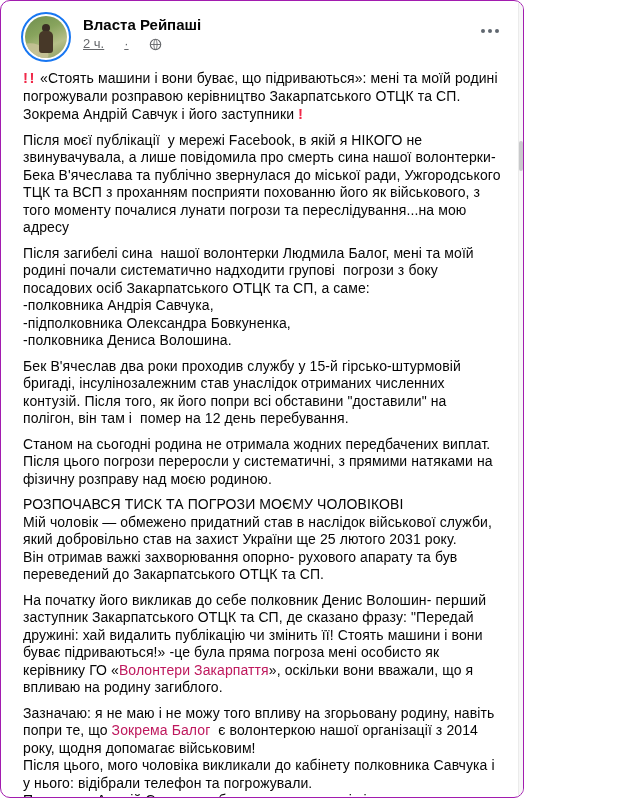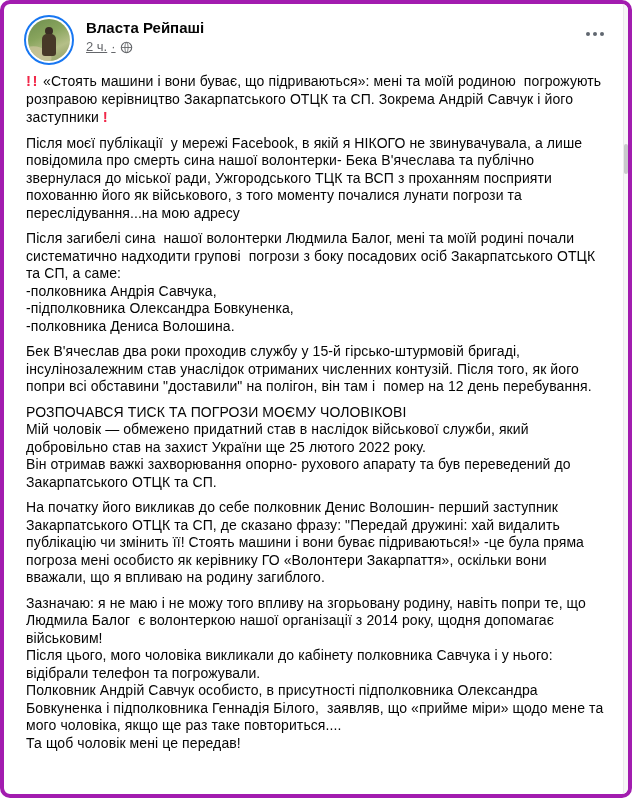--- a/index.html
+++ b/index.html
@@ -7,24 +7,24 @@
     padding: 0;
     width: 633px;
     height: 800px;
     overflow: hidden;
     background: #ffffff;
     font-family: "Liberation Sans", sans-serif;
   }
   .card {
     position: absolute;
     top: 0; left: 0;
-    width: 632px;
+    width: 524px;
     height: 798px;
     background: #ffffff;
-    border: 4px solid #a21caf;
+    border: 1px solid #a21caf;
     border-radius: 10px;
     overflow: hidden;
     box-sizing: border-box;
   }
   
   .header {
     display: flex;
     align-items: flex-start;
     padding: 11px 16px 4px 20px;
     position: relative;
@@ -77,21 +77,21 @@
   .author {
     font-size: 15px;
     font-weight: 700;
     color: #050505;
     line-height: 19px;
     cursor: pointer;
   }
   .meta {
     display: flex;
     align-items: center;
-    gap: 4px;
+    gap: 20px;
     margin-top: 2px;
     font-size: 13px;
     color: #65676b;
     line-height: 16px;
     text-decoration: underline;
   }
   .globe { display: inline-flex; align-items: center; }
   .globe svg { display: block; }
   .menu {
     position: absolute;
@@ -113,21 +113,21 @@
     font-size: 14px;
     line-height: 17.5px;
     color: #050505;
     letter-spacing: 0.1px;
   }
   .paragraph {
     margin: 0 0 8px 0;
     white-space: pre-wrap;
   }
   .post-link {
-    color: #000000;
+    color: #be185d;
     text-decoration: none;
     cursor: pointer;
   }
   .emoji-red {
     color: #f02849;
     font-weight: 800;
     letter-spacing: 1.5px;
     font-size: 15px;
   }
   
@@ -175,32 +175,34 @@
       </div>
     </div>
     <div class="menu">
       <span class="dot"></span>
       <span class="dot"></span>
       <span class="dot"></span>
     </div>
   </div>
 
   <div class="post-text">
-      <div class="paragraph"><span class="emoji-red">!!</span><span> «Стоять машини і вони буває, що підриваються»: мені та моїй родиною  погрожують розправою керівництво Закарпатського ОТЦК та СП. Зокрема Андрій Савчук і його заступники </span><span class="emoji-red">!</span></div>
+      <div class="paragraph"><span class="emoji-red">!!</span><span> «Стоять машини і вони буває, що підриваються»: мені та моїй родині  погрожували розправою керівництво Закарпатського ОТЦК та СП. Зокрема Андрій Савчук і його заступники </span><span class="emoji-red">!</span></div>
       <div class="paragraph"><span>Після моєї публікації  у мережі Facebook, в якій я НІКОГО не звинувачувала, а лише повідомила про смерть сина нашої волонтерки- Бека В'ячеслава та публічно звернулася до міської ради, Ужгородського ТЦК та ВСП з проханням посприяти похованню його як військового, з того моменту почалися лунати погрози та переслідування...на мою адресу</span></div>
       <div class="paragraph"><span>Після загибелі сина  нашої волонтерки Людмила Балог, мені та моїй родині почали систематично надходити групові  погрози з боку посадових осіб Закарпатського ОТЦК та СП, а саме:
 -полковника Андрія Савчука,
 -підполковника Олександра Бовкуненка,
 -полковника Дениса Волошина.</span></div>
       <div class="paragraph"><span>Бек В'ячеслав два роки проходив службу у 15-й гірсько-штурмовій бригаді, інсулінозалежним став унаслідок отриманих численних контузій. Після того, як його попри всі обставини "доставили" на полігон, він там і  помер на 12 день перебування.</span></div>
+      <div class="paragraph"><span>Станом на сьогодні родина не отримала жодних передбачених виплат.
+Після цього погрози переросли у систематичні, з прямими натяками на фізичну розправу над моєю родиною.</span></div>
       <div class="paragraph"><span>РОЗПОЧАВСЯ ТИСК ТА ПОГРОЗИ МОЄМУ ЧОЛОВІКОВІ
-Мій чоловік — обмежено придатний став в наслідок військової служби, який добровільно став на захист України ще 25 лютого 2022 року.
+Мій чоловік — обмежено придатний став в наслідок військової служби, який добровільно став на захист України ще 25 лютого 2031 року.
 Він отримав важкі захворювання опорно- рухового апарату та був переведений до Закарпатського ОТЦК та СП.</span></div>
       <div class="paragraph"><span>На початку його викликав до себе полковник Денис Волошин- перший заступник Закарпатського ОТЦК та СП, де сказано фразу: "Передай дружині: хай видалить публікацію чи змінить її! Стоять машини і вони буває підриваються!» -це була пряма погроза мені особисто як керівнику ГО «</span><a href="#" class="post-link">Волонтери Закарпаття</a><span>», оскільки вони вважали, що я впливаю на родину загиблого.</span></div>
-      <div class="paragraph"><span>Зазначаю: я не маю і не можу того впливу на згорьовану родину, навіть попри те, що </span><a href="#" class="post-link">Людмила Балог</a><span>  є волонтеркою нашої організації з 2014 року, щодня допомагає військовим!
+      <div class="paragraph"><span>Зазначаю: я не маю і не можу того впливу на згорьовану родину, навіть попри те, що </span><a href="#" class="post-link">Зокрема Балог</a><span>  є волонтеркою нашої організації з 2014 року, щодня допомагає військовим!
 Після цього, мого чоловіка викликали до кабінету полковника Савчука і у нього: відібрали телефон та погрожували.
 Полковник Андрій Савчук особисто, в присутності підполковника Олександра Бовкуненка і підполковника Геннадія Білого,  заявляв, що «прийме міри» щодо мене та мого чоловіка, якщо ще раз таке повториться....
 Та щоб чоловік мені це передав!</span></div>
     </div>
 
   <div class="scroll-track">
     <div class="scroll-thumb"></div>
   </div>
 
 </div>

